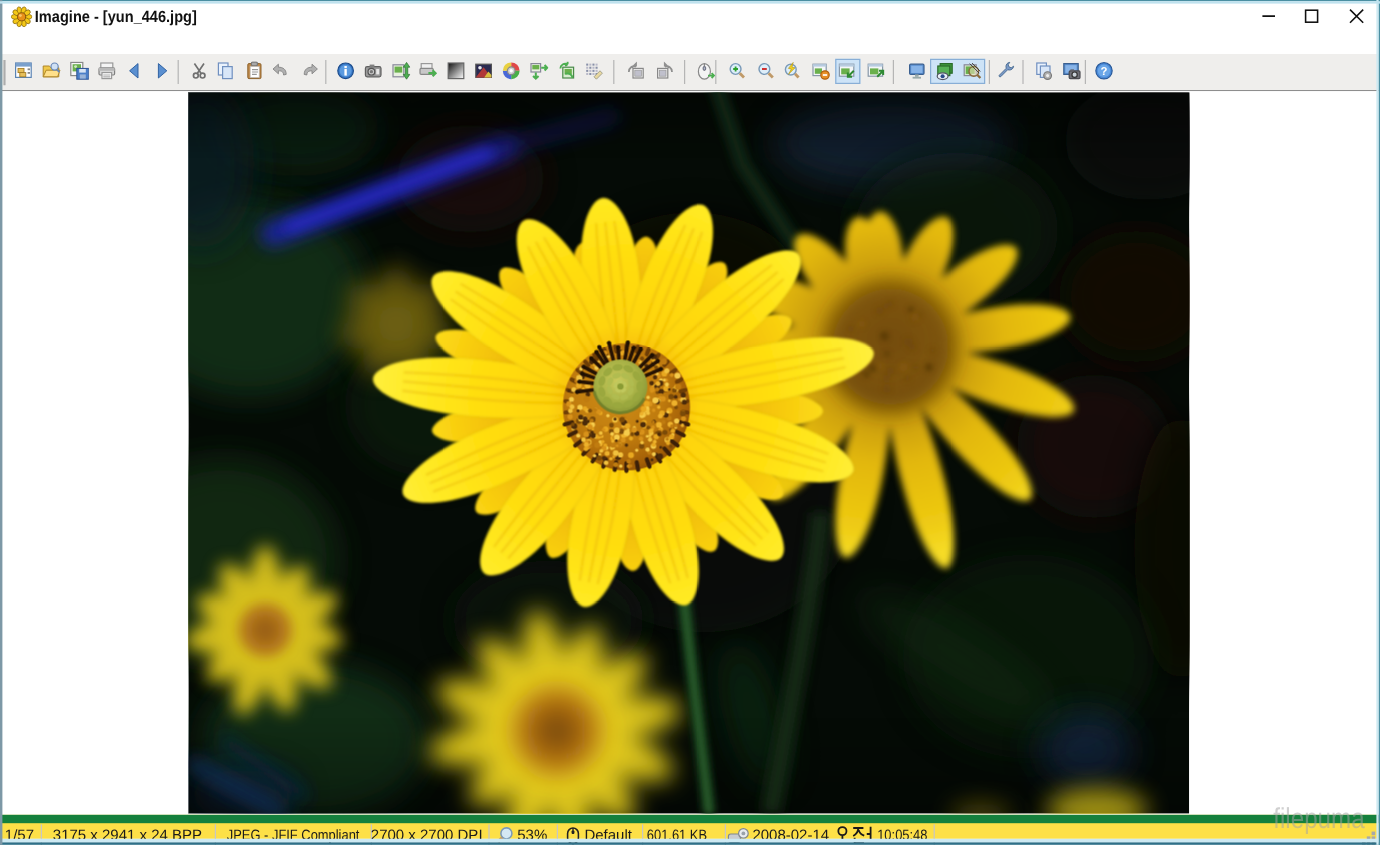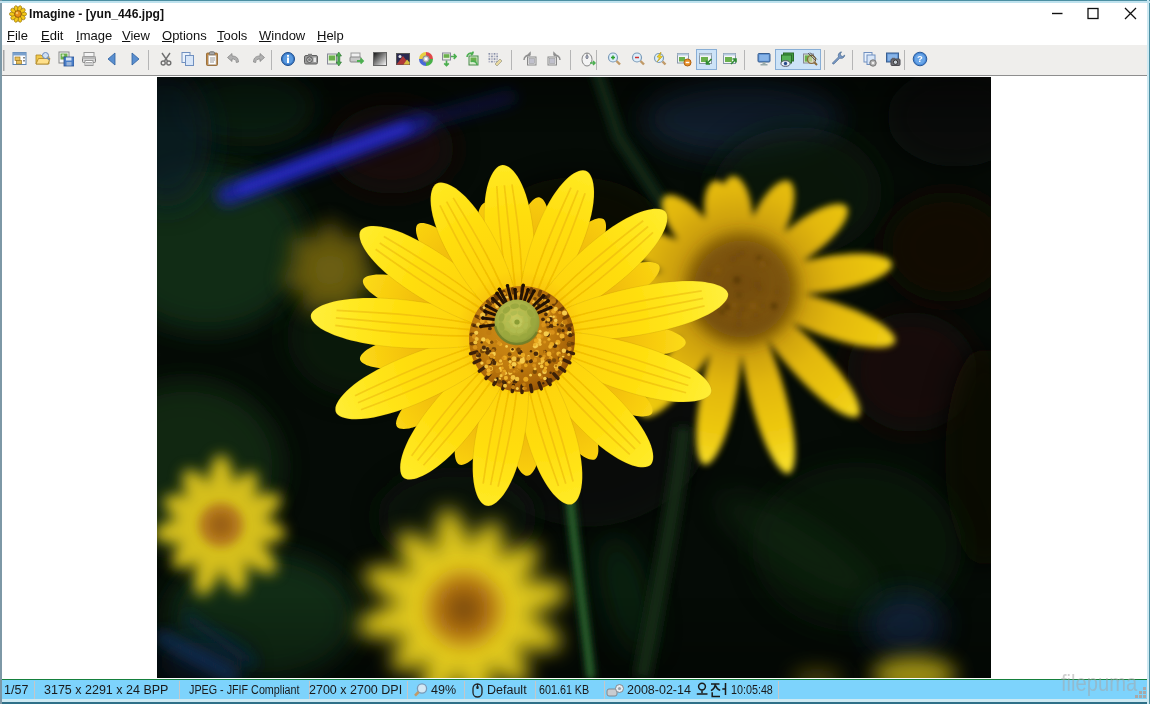--- a/index.html
+++ b/index.html
@@ -12,21 +12,21 @@
 #title{position:absolute;left:0;top:0;width:1150px;height:26px;background:#fff}
 #title .t{position:absolute;left:29px;top:6px;font-size:13.5px;font-weight:bold;color:#111;transform:scaleX(0.9);transform-origin:left}
 #menu{position:absolute;left:0;top:26px;width:1150px;height:19px;background:#fff}
 .mi{position:absolute;top:2px;font-size:13px;color:#111}
 #toolbar{position:absolute;left:0;top:45px;width:1150px;height:31px;background:#efeeec;border-bottom:1px solid #8e8e8e}
 .tbi{position:absolute;top:6px;width:16px;height:16px}
 .tsep{position:absolute;top:5px;width:1px;height:20px;background:#b5b5b5}
 #grip{position:absolute;left:3px;top:5px;width:2px;height:21px;background:#c9c9c9;border-left:1px solid #a5a5a5}
 #canvas{position:absolute;left:0;top:76px;width:1150px;height:603px;background:#fff}
 #photo{position:absolute;left:157px;top:1px;width:834px;height:601px}
-#status{position:absolute;left:0;top:679px;width:1150px;height:20px;background:#7dd3fc;border-top:1px solid #15803d;font-size:12.5px;color:#1a1a1a}
+#status{position:absolute;left:0;top:679px;width:1150px;height:20px;background:#fde047;border-top:7px solid #15803d;font-size:12.5px;color:#1a1a1a}
 .st{position:absolute;top:2.5px;white-space:pre}
 .ssep{position:absolute;top:1px;width:1px;height:18px;background:#c6c6c6}
 i2{display:inline-block;font-style:normal;transform:scaleX(0.86);transform-origin:left}
 #bot{position:absolute;left:0;top:699px;width:1150px;height:3px;background:#cde9f2}
 #botline{position:absolute;left:0;top:702px;width:1150px;height:2px;background:#2f7088;z-index:60}
 #wm{position:absolute;left:1061px;top:669px;font-size:24px;color:rgba(165,165,165,0.52);letter-spacing:0px;z-index:50;transform:scaleX(0.84);transform-origin:left}
 </style></head>
 <body>
 <div id="win">
  <div id="title">
@@ -43,30 +43,20 @@
         <ellipse cx="13.5" cy="5.7" rx="3" ry="2" fill="#f4c818" stroke="#8a6a10" stroke-width="0.6" transform="rotate(324 13.5 5.7)"></ellipse>
         <circle cx="9" cy="9" r="3.4" fill="#e89018" stroke="#7a4a08" stroke-width="0.7"></circle>
         <circle cx="8" cy="8" r="1.2" fill="#f8c868"></circle>
       </svg>
       <span class="t">Imagine - [yun_446.jpg]</span>
       <svg width="100" height="28" viewBox="0 0 100 28" style="position:absolute;left:1042px;top:0">
         <line x1="10" y1="13.5" x2="20.5" y2="13.5" stroke="#111" stroke-width="1.4"></line>
         <rect x="46" y="8.5" width="10" height="10" fill="none" stroke="#111" stroke-width="1.3"></rect>
         <path d="M83,8 L94,19 M94,8 L83,19" stroke="#111" stroke-width="1.3"></path>
       </svg>
-    </div>
- <div id="menu">
-      <span class="mi" style="left:7px"><u>F</u>ile</span>
-      <span class="mi" style="left:41px"><u>E</u>dit</span>
-      <span class="mi" style="left:76px"><u>I</u>mage</span>
-      <span class="mi" style="left:122px"><u>V</u>iew</span>
-      <span class="mi" style="left:162px"><u>O</u>ptions</span>
-      <span class="mi" style="left:217px"><u>T</u>ools</span>
-      <span class="mi" style="left:259px"><u>W</u>indow</span>
-      <span class="mi" style="left:317px"><u>H</u>elp</span>
     </div>
  <div id="toolbar">
       <div id="grip"></div>
       <div style="position:absolute;left:696px;top:4px;width:21px;height:21px;background:#cde3f7;border:1px solid #88aed6;"></div>
       <div style="position:absolute;left:775px;top:4px;width:46px;height:21px;background:#cde3f7;border:1px solid #88aed6;"></div>
       <div class="tsep" style="left:148px"></div>
       <div class="tsep" style="left:271px"></div>
       <div class="tsep" style="left:511px"></div>
       <div class="tsep" style="left:570px"></div>
       <div class="tsep" style="left:596px"></div>
@@ -1098,31 +1088,31 @@
               <ellipse cx="3.7" cy="-1.5" rx="2.6" ry="1.6" fill="#c0c85e" opacity="0.95" transform="rotate(428 3.7 -1.5)"></ellipse>
               <circle r="2.6" fill="#8a9c34"></circle>
               <path d="M-22,4 A22.5,22.5 0 0 0 20,10" stroke="#6a7c28" stroke-width="2.5" fill="none" opacity="0.8"></path>
             </g>
           </g>
         </svg></div>
     </div>
  <div id="status">
       <span class="st" style="left:4px">1/57</span>
       <i class="ssep" style="left:34px"></i>
-      <span class="st" style="left:44px">3175 x 2291 x 24 BPP</span>
+      <span class="st" style="left:44px">3175 x 2941 x 24 BPP</span>
       <i class="ssep" style="left:179px"></i>
       <span class="st" style="left:189px"><i2>JPEG - JFIF Compliant</i2></span>
       <i class="ssep" style="left:309px"></i>
       <span class="st" style="left:309px">2700 x 2700 DPI</span>
       <i class="ssep" style="left:407px"></i>
       <svg width="17" height="17" viewBox="0 0 17 17" style="position:absolute;left:412px;top:2px">
         <circle cx="10" cy="6.5" r="4.6" fill="#d4e8f4" stroke="#7a9ab8" stroke-width="1.3"></circle>
         <line x1="6.6" y1="10" x2="3" y2="13.6" stroke="#c09a68" stroke-width="2.6"></line>
       </svg>
-      <span class="st" style="left:431px">49%</span>
+      <span class="st" style="left:431px">53%</span>
       <i class="ssep" style="left:464px"></i>
       <svg width="13" height="16" viewBox="0 0 13 16" style="position:absolute;left:471px;top:3px">
         <rect x="2" y="1" width="9" height="13" rx="4.5" fill="none" stroke="#222" stroke-width="1.3"></rect>
         <line x1="6.5" y1="1" x2="6.5" y2="6" stroke="#222" stroke-width="1.1"></line>
         <rect x="5.3" y="3" width="2.4" height="3" rx="1" fill="#222"></rect>
       </svg>
       <span class="st" style="left:487px">Default</span>
       <i class="ssep" style="left:535px"></i>
       <span class="st" style="left:539px"><i2>601.61 KB</i2></span>
       <i class="ssep" style="left:604px"></i>

